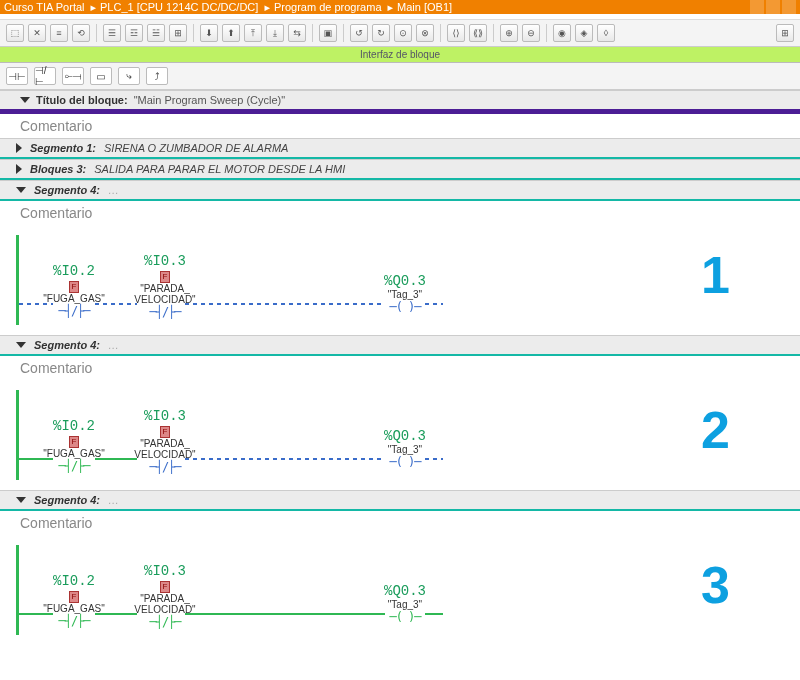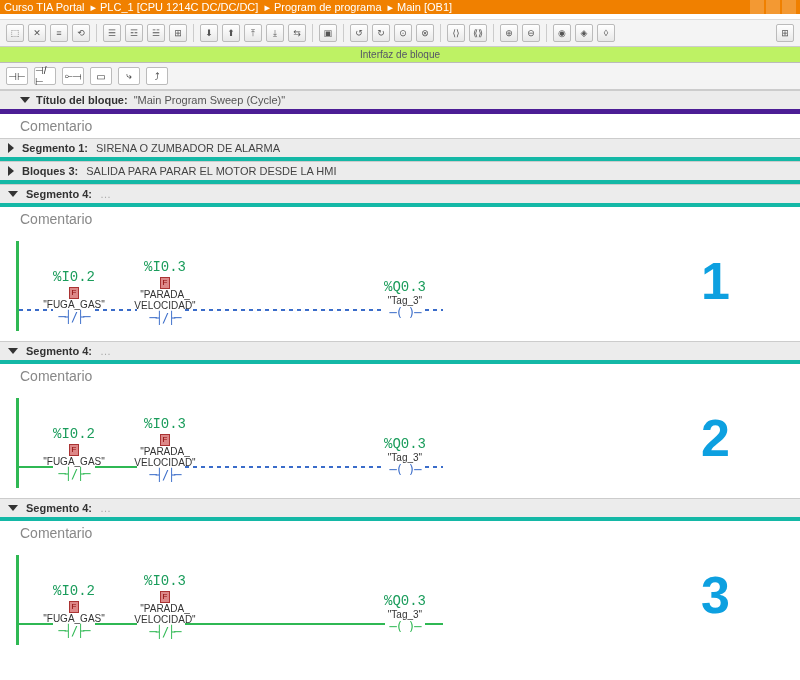--- a/index.html
+++ b/index.html
@@ -26,21 +26,21 @@
 
   
   .block-title-row { background: #ececec; border-top:1px solid #ccc; border-bottom:5px solid #4c1d95; padding: 3px 20px; display:flex; align-items:center; gap:6px; }
   .arrow { width:0;height:0;border-top:5px solid transparent;border-bottom:5px solid transparent;border-left:6px solid #333; display:inline-block;}
   .arrow.down { border-left:5px solid transparent;border-right:5px solid transparent;border-top:6px solid #333; border-bottom:none;}
   .block-title-row .lbl { font-weight:bold; }
   .block-title-row .val { color:#555; }
   .comment-row { padding: 4px 20px; color:#888; font-size:14px; }
 
   
-  .seg-header { background: #ececec; border-top:1px solid #ccc; border-bottom:4px solid #14b8a6; padding: 3px 8px; display:flex; align-items:center; gap:8px; }
+  .seg-header { background: #ececec; border-top:1px solid #ccc; border-bottom:2px solid #14b8a6; padding: 3px 16px; display:flex; align-items:center; gap:8px;font-style:italic; }
   .seg-header .seg-lbl { font-weight:bold; }
   .seg-header .seg-desc { color:#444; }
 
   
   .network { position: relative; height: 110px; padding: 8px 16px; }
   .power-rail { position:absolute; left:16px; top:10px; bottom:10px; width:3px; background:#2fb853; }
   .rung { position:absolute; left:19px; height:2px; }
   .rung.dash { background: repeating-linear-gradient(90deg,#3a6cc9 0,#3a6cc9 4px,transparent 4px,transparent 8px); }
   .rung.solid-green { background:#2fb853; }
 

